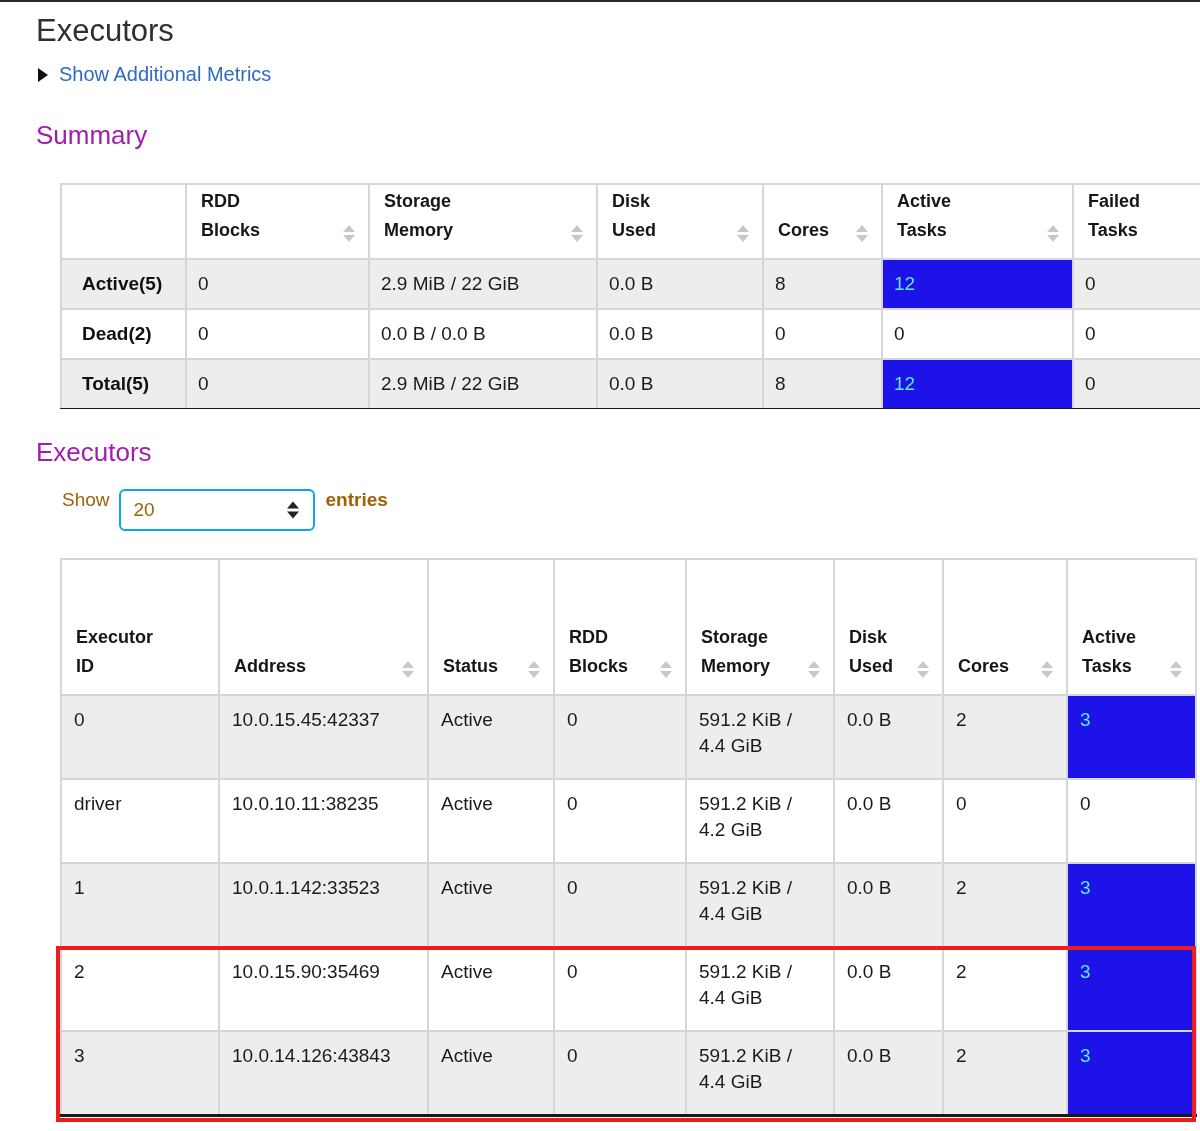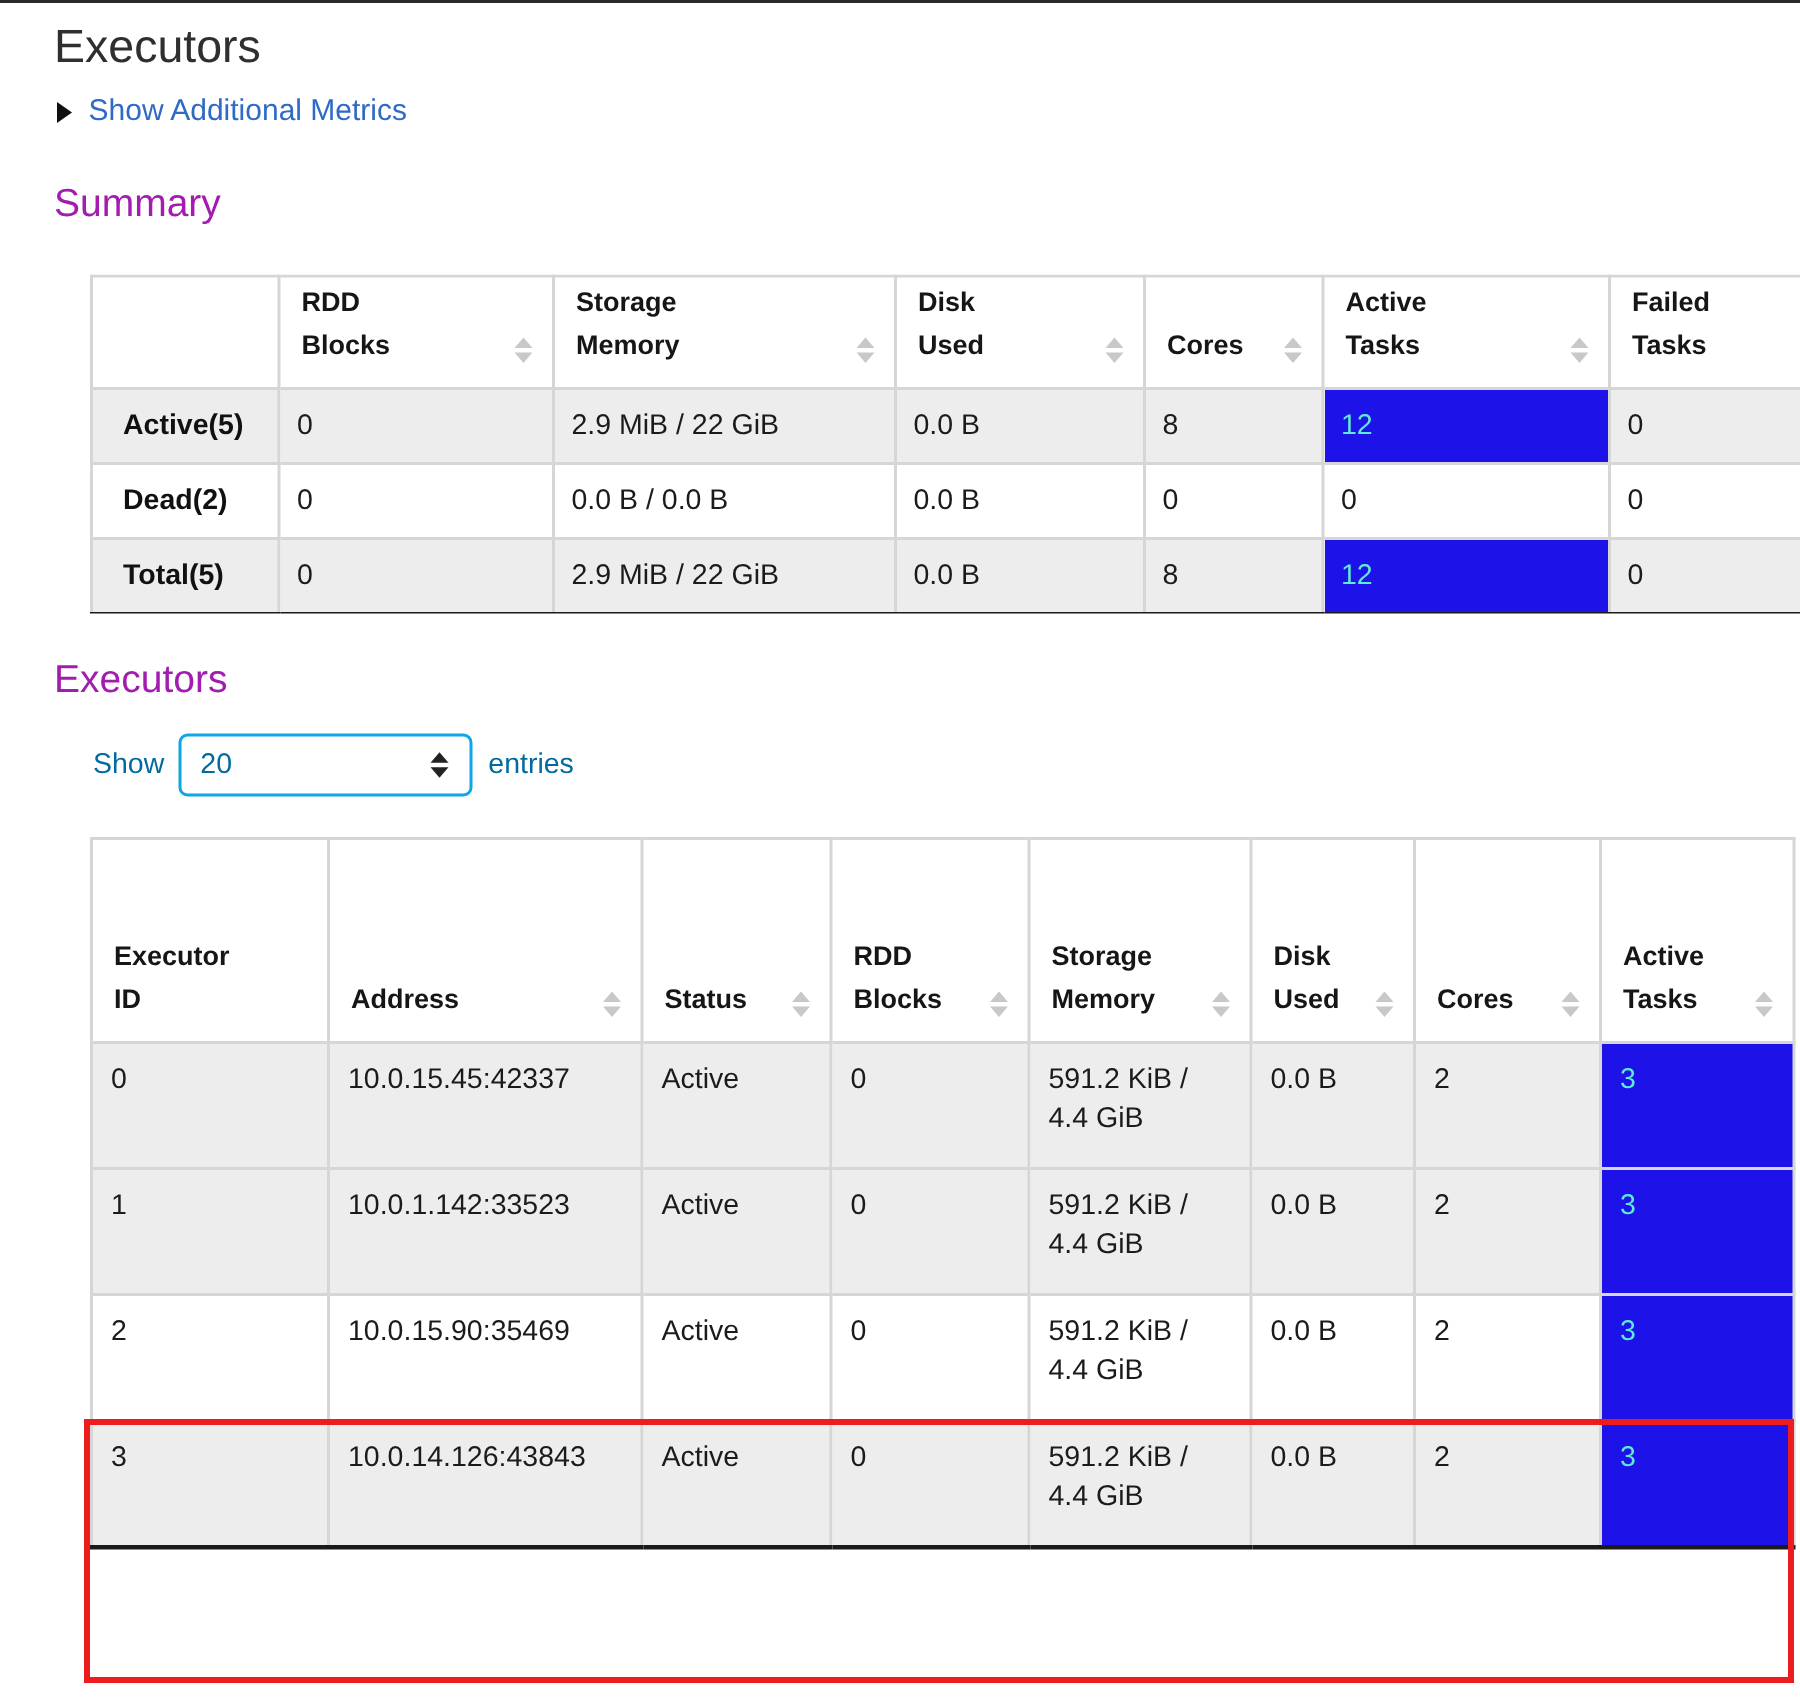--- a/index.html
+++ b/index.html
@@ -40,31 +40,31 @@
   tr.stripe td{background:var(--stripe);}
   td.rowlabel{font-weight:700;padding-left:20px;color:#111;}
   td.task-blue{background:var(--blue) !important;color:#5eead4;margin-top:44px;}
   tbody tr:last-child td{border-bottom:3px solid var(--dark);}
 
   .sort{position:absolute;right:13px;bottom:16px;width:12px;height:17px;}
   .sort i{display:block;width:0;height:0;border-left:6px solid transparent;border-right:6px solid transparent;}
   .sort .up{border-bottom:7px solid #c8c8c8;margin-bottom:3px;}
   .sort .dn{border-top:7px solid #c8c8c8;}
 
-  .entries-row{position:absolute;left:62px;top:489px;display:flex;align-items:center;font-size:19px;color:#0369a1;}
+  .entries-row{position:absolute;left:62px;top:489px;display:flex;font-size:19px;color:#a16207;}
   .entries-select{
     width:196px;height:42px;margin-left:9px;border:2px solid #0ea5e9;border-radius:6px;
     background:#fff;display:flex;align-items:center;padding-left:13px;font-size:19px;
     position:relative;cursor:pointer;
   }
   .select-arrows{position:absolute;right:14px;top:50%;transform:translateY(-50%);}
   .select-arrows i{display:block;width:0;height:0;border-left:6px solid transparent;border-right:6px solid transparent;}
   .select-arrows .up{border-bottom:7px solid #222;margin-bottom:3px;}
   .select-arrows .dn{border-top:7px solid #222;}
-  .entries-label{margin-left:11px;}
+  .entries-label{margin-left:11px;font-weight:bold;}
 
   .red-box{
     position:absolute;left:56px;top:946px;width:1140px;height:176px;
     border:4px solid var(--red);pointer-events:none;z-index:5;
   }
 </style>
 </head>
 <body>
 
 <div class="top-line"></div>
@@ -185,20 +185,31 @@
         <td>0</td>
         <td>10.0.15.45:42337</td>
         <td>Active</td>
         <td>0</td>
         <td>591.2 KiB /
 4.4 GiB</td>
         <td>0.0 B</td>
         <td>2</td>
         <td class="task-blue">3</td>
       </tr>
+      <tr>
+        <td>driver</td>
+        <td>10.0.10.11:38235</td>
+        <td>Active</td>
+        <td>0</td>
+        <td>591.2 KiB /
+4.2 GiB</td>
+        <td>0.0 B</td>
+        <td>0</td>
+        <td>0</td>
+      </tr>
       <tr class="stripe">
         <td>1</td>
         <td>10.0.1.142:33523</td>
         <td>Active</td>
         <td>0</td>
         <td>591.2 KiB /
 4.4 GiB</td>
         <td>0.0 B</td>
         <td>2</td>
         <td class="task-blue">3</td>

